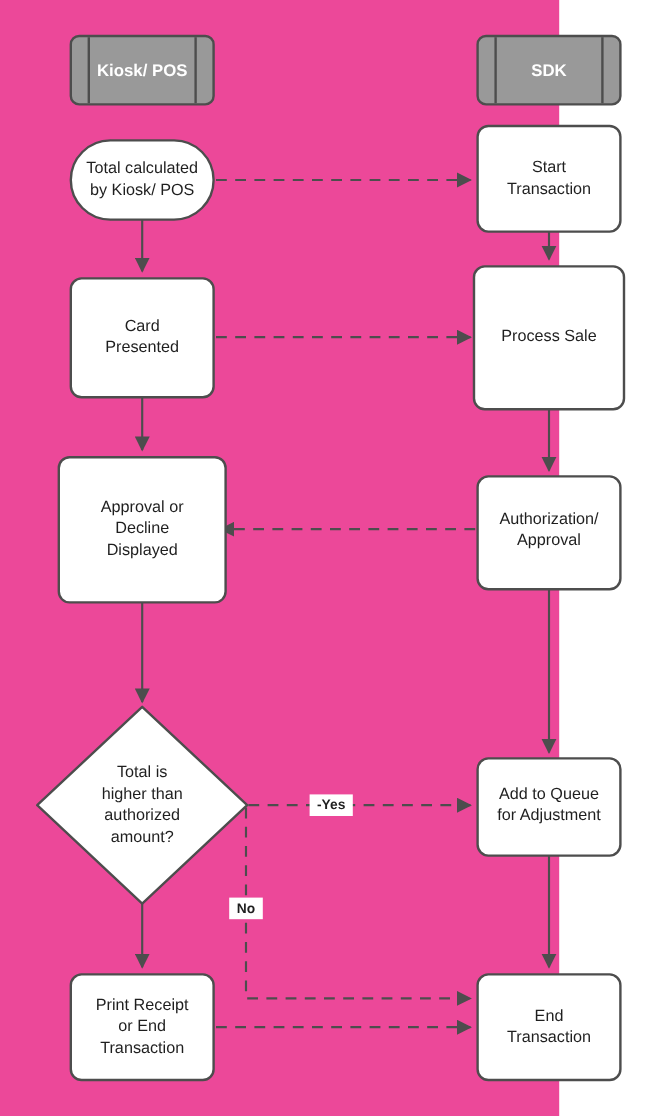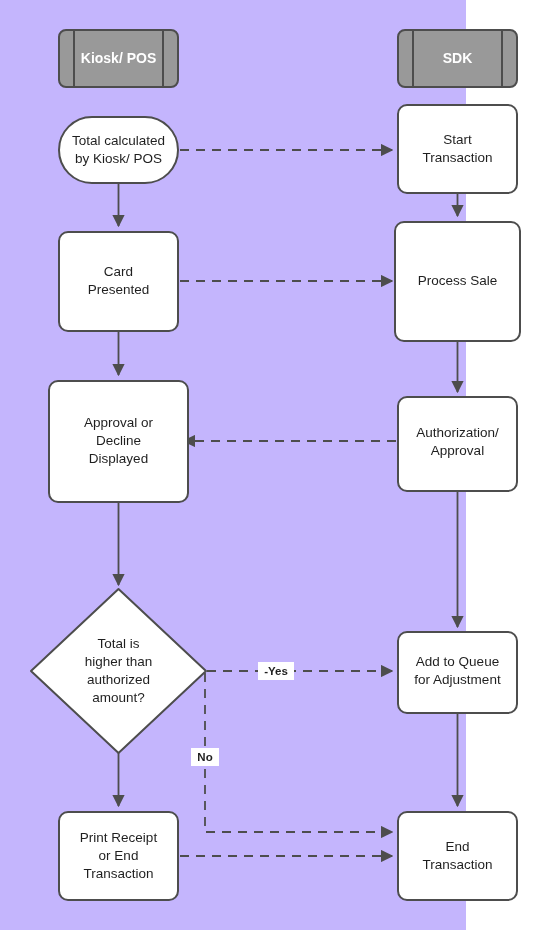--- a/index.html
+++ b/index.html
@@ -11,21 +11,21 @@
   body {
     width: 550px;
     height: 930px;
     font-family: "Liberation Sans", sans-serif;
     overflow: hidden;
   }
   #diagram-root {
     position: relative;
     width: 466px;
     height: 930px;
-    background: #c4b5fd;
+    background: #ec4899;
   }
   svg#flow {
     display: block;
     width: 550px;
     height: 930px;
   }
   .node-shape {
     fill: #ffffff;
     stroke: #4d4d4d;
     stroke-width: 2;

